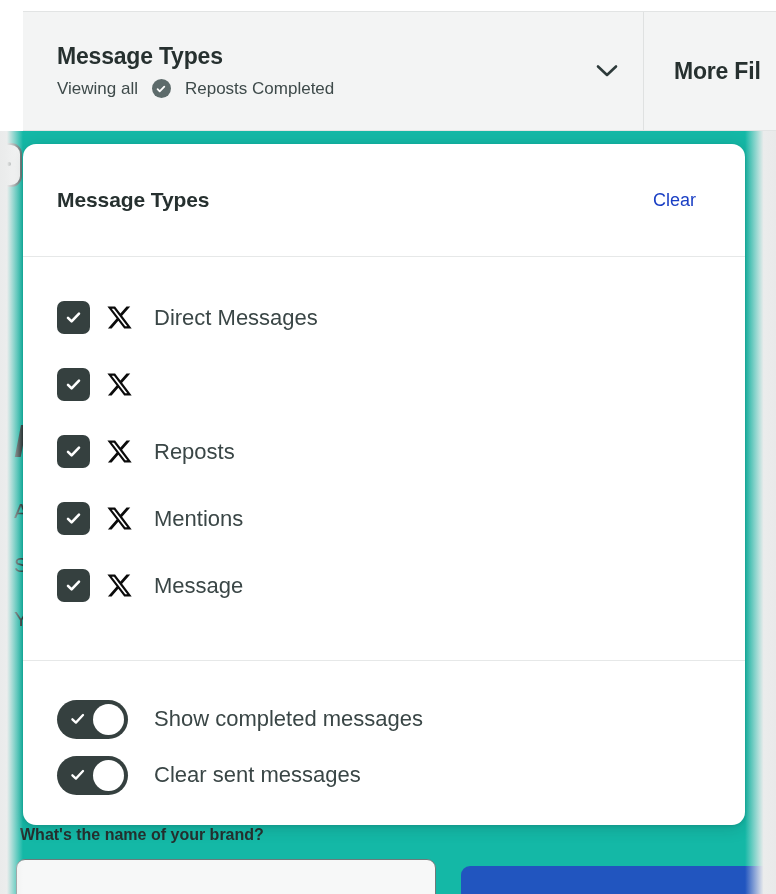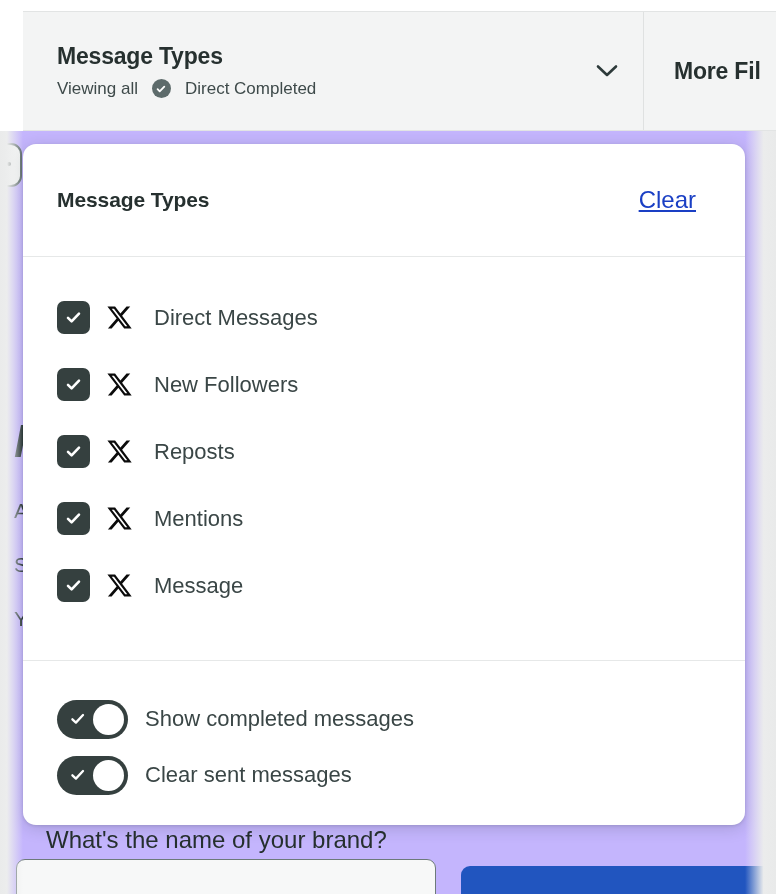--- a/index.html
+++ b/index.html
@@ -14,21 +14,21 @@
     font-family: "Liberation Sans", sans-serif;
     background: #ffffff;
     position: relative;
     -webkit-font-smoothing: antialiased;
   }
 
   
   #page-root {
     position: absolute;
     inset: 0;
-    background: #c4b5fd;
+    background: #14b8a6;
   }
 
   
   .filterbar {
     position: absolute;
     left: 0; top: 0;
     width: 776px; height: 131px;
     background: #ffffff;
   }
   .filterbar-inner {
@@ -124,25 +124,24 @@
   .bg-para {
     margin-top: 18px;
     font-size: 21px;
     color: #2d3a3a;
     line-height: 1.72;
     white-space: nowrap;
   }
   .bg-question {
     position: absolute;
     left: 20px; top: 826px;
-    font-size: 24px;
-    font-weight: normal;
+    font-size: 16px;
+    font-weight: bold;
     color: #26302f;
     white-space: nowrap;
-    margin-left: 26px;
   }
   .bg-input {
     position: absolute;
     left: 16px; top: 859px;
     width: 420px; height: 52px;
     border: 1px solid #6d7a7a;
     border-radius: 9px;
     background: #f7f8f8;
   }
   .bg-submit {
@@ -173,23 +172,22 @@
     padding: 0 49px 0 34px;
     border-bottom: 1px solid #e6e8e8;
   }
   .panel-head-title {
     font-size: 21px;
     font-weight: bold;
     color: #26302f;
     letter-spacing: -0.1px;
   }
   .panel-clear {
-    font-size: 24px;
+    font-size: 18px;
     color: #1a3fc4;
-    text-decoration: underline;
     cursor: pointer;
   }
 
   .panel-list {
     padding: 27px 0 0 34px;
     height: 403px;
     text-align: right;
   }
   .list-row {
     display: flex;
@@ -250,21 +248,21 @@
   .switch .knob {
     position: absolute;
     right: 4px; top: 4px;
     width: 31px; height: 31px;
     border-radius: 50%;
     background: #ffffff;
   }
   .toggle-label {
     font-size: 22px;
     color: #3a4646;
-    margin-left: 3px;
+    margin-left: 12px;
     white-space: nowrap;
   }
 
   
   .right-strip {
     position: absolute;
     right: 0; top: 131px;
     width: 31px; height: 763px;
     background: linear-gradient(to right, rgba(255,255,255,0) 0%, #ebecec 60%, #e9eaea 100%);
     pointer-events: none;
@@ -289,21 +287,21 @@
 
       <div class="filter-cell msgtypes">
         <div class="filter-title">Message Types</div>
         <div class="filter-sub">
           <span>Viewing all</span>
           <span class="badge-check">
             <svg width="12" height="12" viewBox="0 0 12 12" aria-hidden="true">
               <path d="M2.6 6.2 L4.7 8.3 L9.3 3.6" fill="none" stroke="#ffffff" stroke-width="1.8" stroke-linecap="round" stroke-linejoin="round"></path>
             </svg>
           </span>
-          <span>Direct Completed</span>
+          <span>Reposts Completed</span>
         </div>
         <div class="chevron-btn">
           <svg width="22" height="14" viewBox="0 0 22 14" aria-hidden="true">
             <path d="M2 2.5 L11 11 L20 2.5" fill="none" stroke="#2d3a3a" stroke-width="2.6" stroke-linecap="round" stroke-linejoin="round"></path>
           </svg>
         </div>
       </div>
 
       <div class="filter-cell morefilters">
         <div class="filter-title">More Fil</div>
@@ -354,21 +352,20 @@
         <span class="cbx">
           <svg width="19" height="19" viewBox="0 0 19 19" aria-hidden="true">
             <path d="M4 9.8 L7.6 13.4 L15 5.6" fill="none" stroke="#ffffff" stroke-width="2.6" stroke-linecap="round" stroke-linejoin="round"></path>
           </svg>
         </span>
         <span class="x-logo">
           <svg width="27" height="27" viewBox="0 0 24 24" aria-hidden="true">
             <path fill="#0b0b0b" d="M18.244 2.25h3.308l-7.227 8.26 8.502 11.24H16.17l-5.214-6.817L4.99 21.75H1.68l7.73-8.835L1.254 2.25H8.08l4.713 6.231zm-1.161 17.52h1.833L7.084 4.126H5.117z"></path>
           </svg>
         </span>
-        <span class="row-label">New Followers</span>
       </div>
 
       <div class="list-row">
         <span class="cbx">
           <svg width="19" height="19" viewBox="0 0 19 19" aria-hidden="true">
             <path d="M4 9.8 L7.6 13.4 L15 5.6" fill="none" stroke="#ffffff" stroke-width="2.6" stroke-linecap="round" stroke-linejoin="round"></path>
           </svg>
         </span>
         <span class="x-logo">
           <svg width="27" height="27" viewBox="0 0 24 24" aria-hidden="true">

